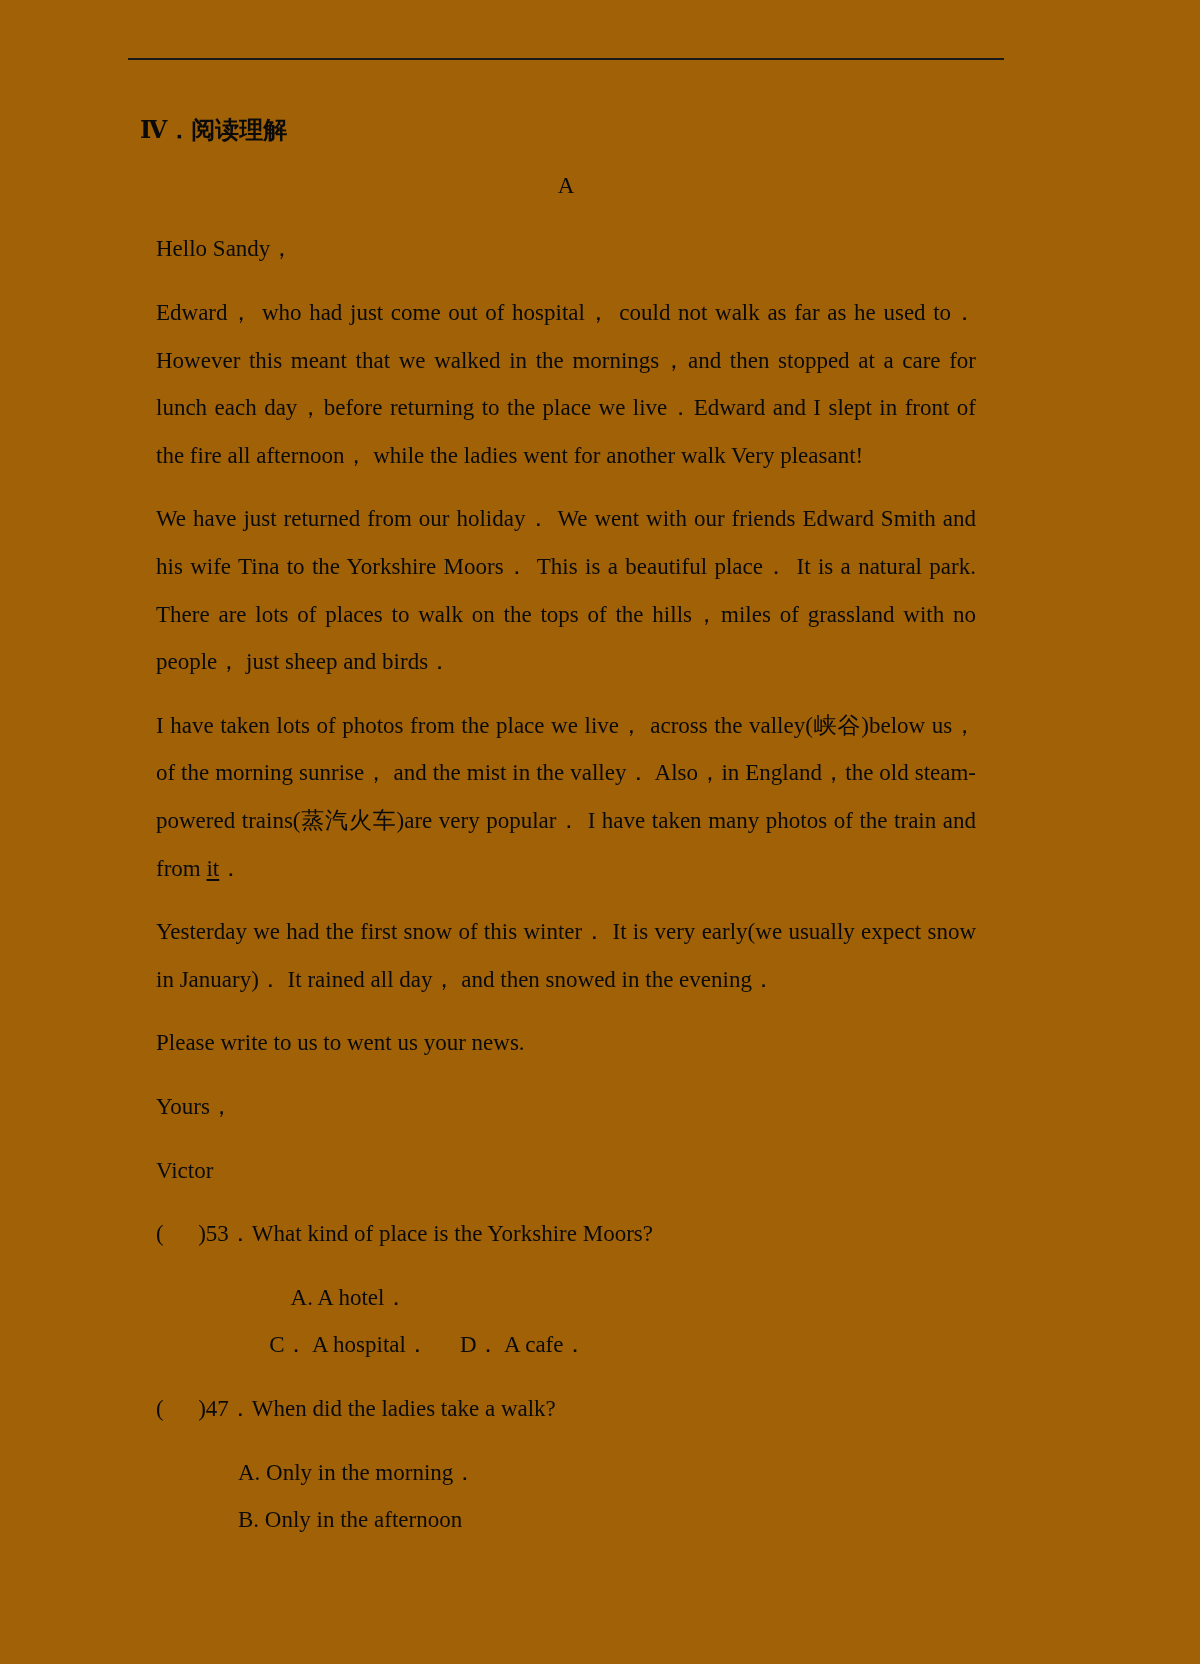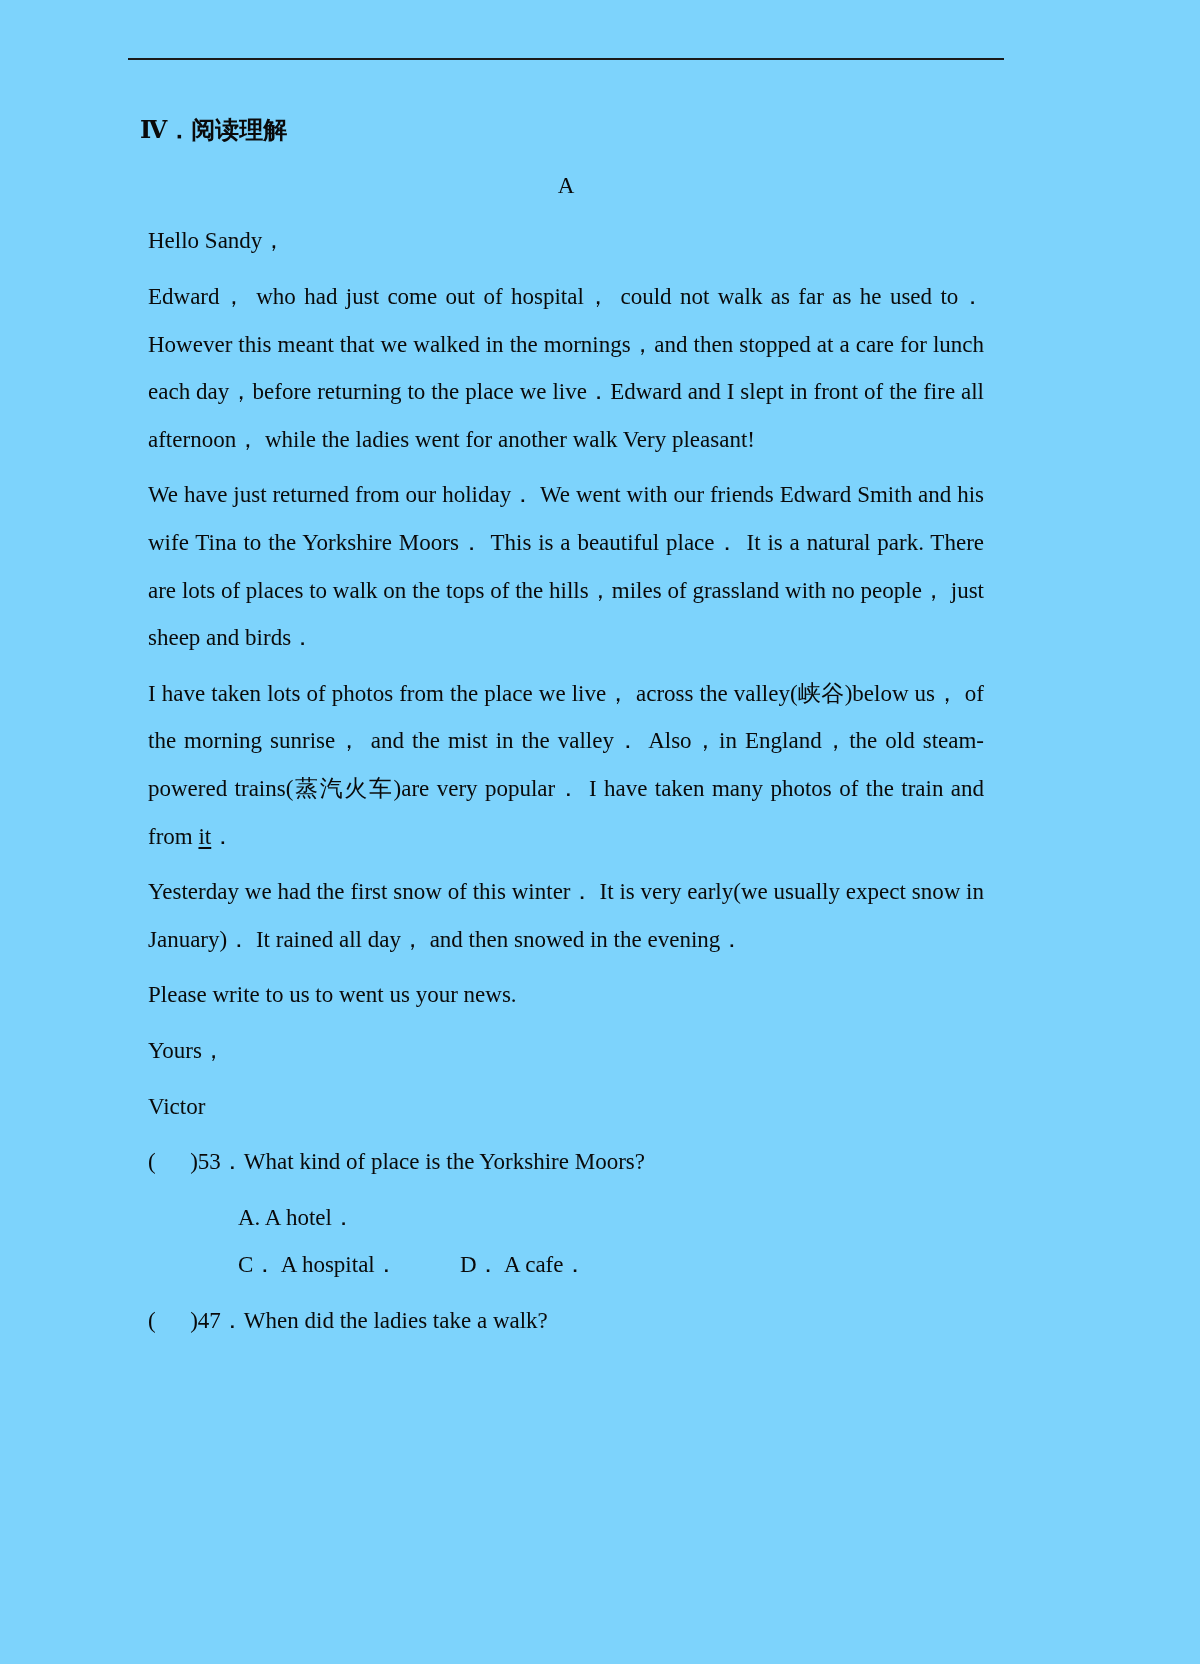--- a/index.html
+++ b/index.html
@@ -1,21 +1,21 @@
 <!DOCTYPE html>
 <html><head>
 <meta charset="utf-8">
 <style>
   html, body { margin: 0; padding: 0; background: #ffffff; }
   .page {
     position: relative;
     width: 1200px;
     min-height: 1664px;
     box-sizing: border-box;
-    background: #7dd3fc;
+    background: #a16207;
     padding: 58px 208px 60px 140px;
     font-family: "Liberation Serif", "DejaVu Serif", serif;
     font-size: 23px;
     color: #0a0a0a;
     line-height: 2.07;
   }
   .top-rule {
     border: none;
     border-top: 2px solid #1a1a1a;
     margin: 0 0 46px -12px;
@@ -23,27 +23,27 @@
   }
   .section-heading {
     font-weight: bold;
     font-size: 24px;
     margin: 0 0 6px 0;
   }
   .passage-label {
     text-align: center;
     margin: 0;
   }
-  p { margin: 8px; }
+  p { margin: 16px; }
   .para { text-align: justify; }
   .u { text-decoration: underline; text-underline-offset: 3px; }
   .stem { white-space: pre-wrap; }
   .options { padding-left: 98px; }
   .opt-row { display: flex; }
-  .opt-row .opt-a { width: 222px; flex: 0 0 auto; }
+  .opt-row .opt-a { width: 222px; flex: 0 0 auto; text-align: center; }
   .opt-line { display: block; }
 </style>
 </head>
 <body>
 
 <div class="page">
 
   <hr class="top-rule">
 
   <h2 class="section-heading">Ⅳ．阅读理解</h2>
@@ -75,15 +75,19 @@
       </div>
       <div class="opt-row">
         <span class="opt-a">C． A hospital．</span>
         <span class="opt-b">D． A cafe．</span>
       </div>
     </div>
   </div>
 
   <div class="question">
     <p class="stem">(      )47．When did the ladies take a walk?</p>
+    <div class="options">
+      <span class="opt-line">A. Only in the morning．</span>
+      <span class="opt-line">B. Only in the afternoon</span>
+    </div>
   </div>
 
 </div>
 
 </body></html>

